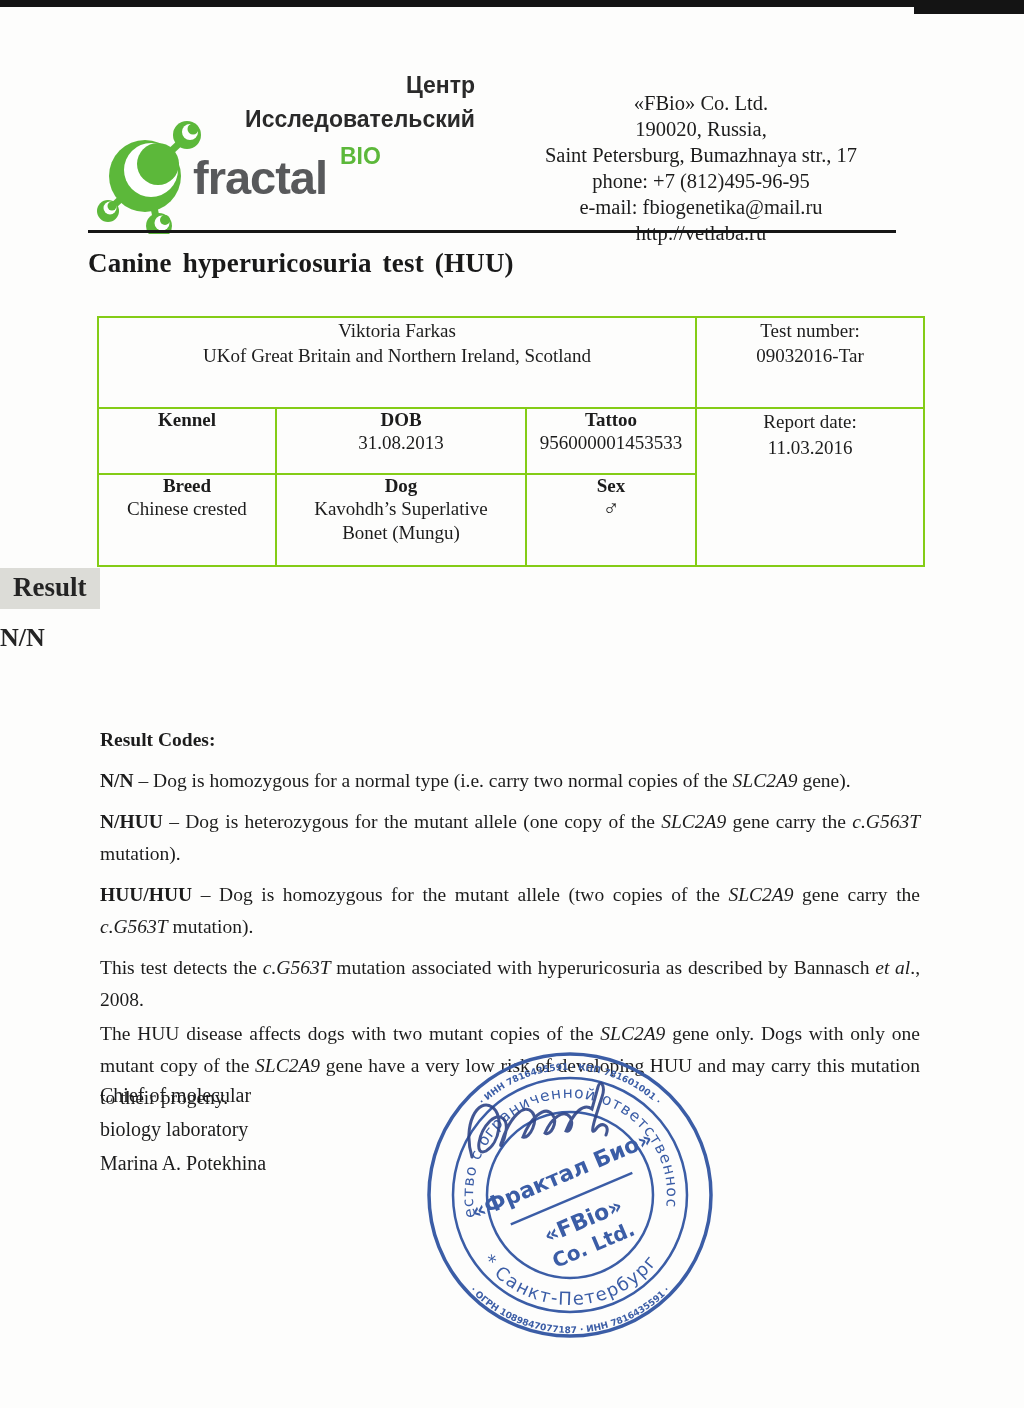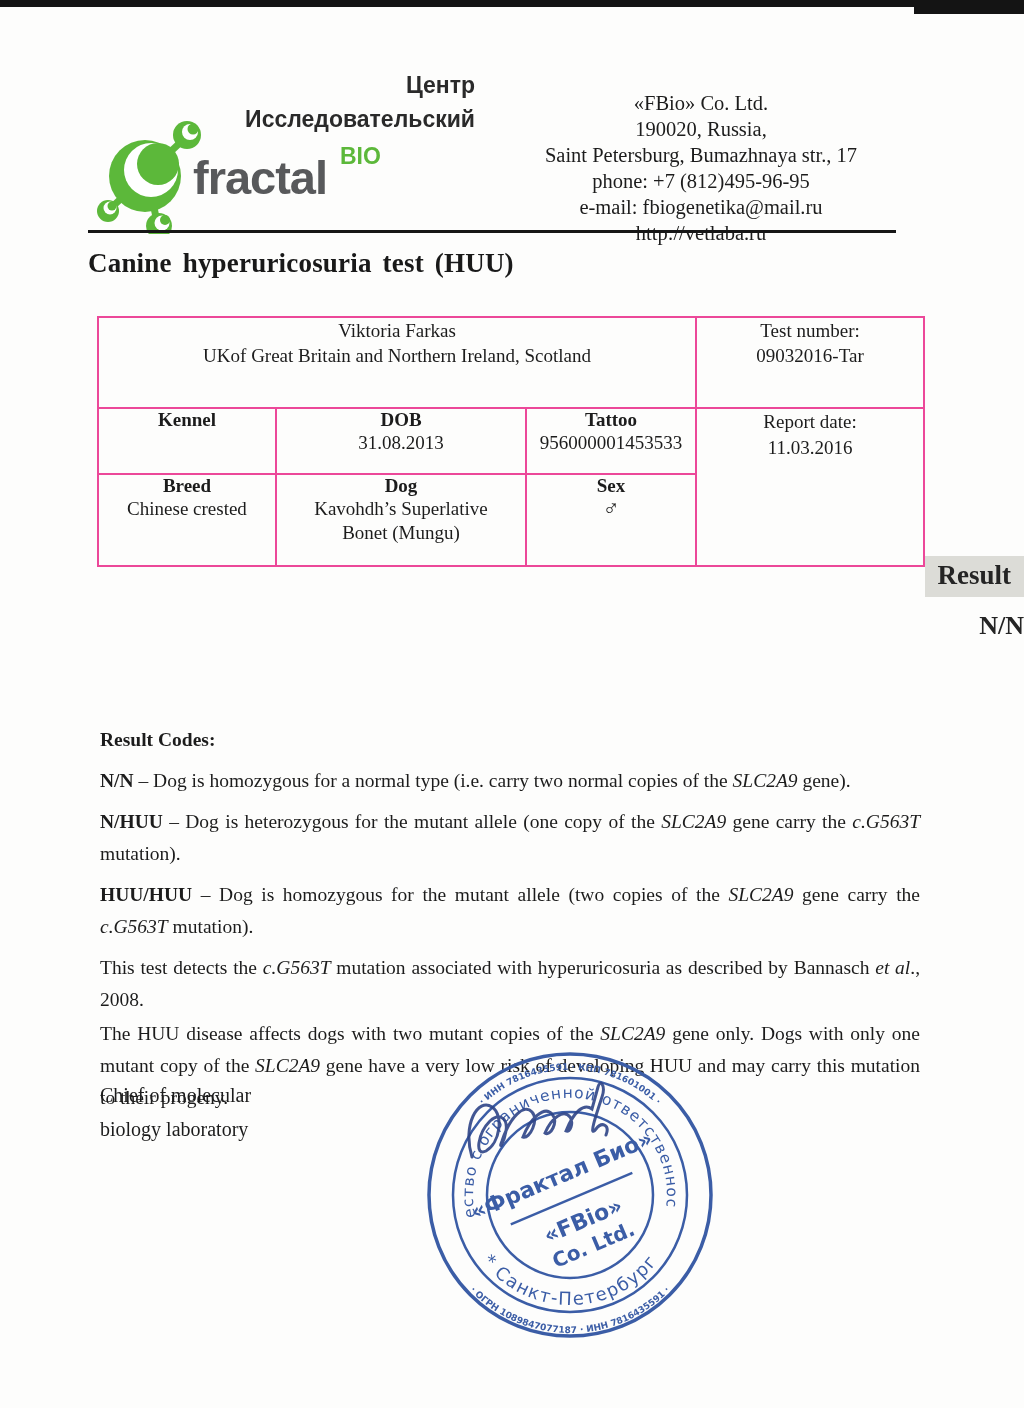--- a/index.html
+++ b/index.html
@@ -33,31 +33,31 @@
     text-align:left;font-size:27px;font-weight:bold;color:#191919;
     word-spacing:4px;letter-spacing:.2px;
   }
 
   
   table.info{
     position:absolute;left:97px;top:316px;width:826px;
     border-collapse:collapse;table-layout:fixed;
     font-size:19px;color:#1c1c1c;
   }
-  table.info td{border:2px solid #ec4899;padding:0;vertical-align:top;text-align:center;}
+  table.info td{border:2px solid #84cc16;padding:0;vertical-align:top;text-align:center;}
   td.owner-cell{height:89px;vertical-align:middle;line-height:25px;}
   td.testnum-cell{vertical-align:middle;line-height:25px;}
   td.sub-cell{height:64px;padding-top:6px;}
   td.sub-cell2{height:90px;padding-top:6px;}
   .cell-label{font-weight:bold;}
   .cell-value{line-height:24px;}
   td.reportdate-cell{vertical-align:middle;line-height:26px;}
 
   
-  .result-wrap{position:absolute;left:0;top:556px;width:1024px;text-align:right;}
+  .result-wrap{position:absolute;left:0;top:568px;width:1024px;text-align:left;}
   .result-heading{
     display:inline-block;background:#dcdcd7;
     font-size:27px;font-weight:bold;color:#242424;
     padding:4px 13px 6px 13px;
   }
   .result-value{margin-top:14px;font-size:26px;font-weight:bold;color:#242424;}
 
   
   .body-text{
     position:absolute;left:100px;top:724px;width:826px;
@@ -192,20 +192,21 @@
     <p><span style="font-weight: bold;">N/N</span><span> – Dog is homozygous for a normal type (i.e. carry two normal copies of the </span><span style="font-style: italic;">SLC2A9</span><span> gene).</span></p>
     <p><span style="font-weight: bold;">N/HUU</span><span> – Dog is heterozygous for the mutant allele (one copy of the </span><span style="font-style: italic;">SLC2A9</span><span> gene carry the </span><span style="font-style: italic;">c.G563T</span><span> mutation).</span></p>
     <p><span style="font-weight: bold;">HUU/HUU</span><span> – Dog is homozygous for the mutant allele (two copies of the </span><span style="font-style: italic;">SLC2A9</span><span> gene carry the </span><span style="font-style: italic;">c.G563T</span><span> mutation).</span></p>
     <p style="margin-bottom:2px"><span>This test detects the </span><span style="font-style: italic;">c.G563T</span><span> mutation associated with hyperuricosuria as described by Bannasch </span><span style="font-style: italic;">et al</span><span>., 2008.</span></p>
     <p><span>The HUU disease affects dogs with two mutant copies of the </span><span style="font-style: italic;">SLC2A9</span><span> gene only. Dogs with only one mutant copy of the </span><span style="font-style: italic;">SLC2A9</span><span> gene have a very low risk of developing HUU and may carry this mutation to their progeny.</span></p>
   </div>
 
   <div class="sign-block">
     <div>Chief of molecular</div>
     <div>biology laboratory</div>
+    <div>Marina A. Potekhina</div>
   </div>
 
   <div class="stamp">
     <svg width="314" height="314" viewBox="-157 -157 314 314">
       <defs>
         <path id="arcTinyTop" d="M -120,43.4 A 127,127 0 1 1 120,43.4" fill="none"></path>
         <path id="arcTinyBot" d="M -119.5,69 A 138,138 0 0 0 119.5,69" fill="none"></path>
         <path id="arcMainTop" d="M -95.5,16.8 A 97,97 0 1 1 95.5,16.8" fill="none"></path>
         <path id="arcMainBot" d="M -90.1,63.1 A 110,110 0 0 0 90.1,63.1" fill="none"></path>
       </defs>

